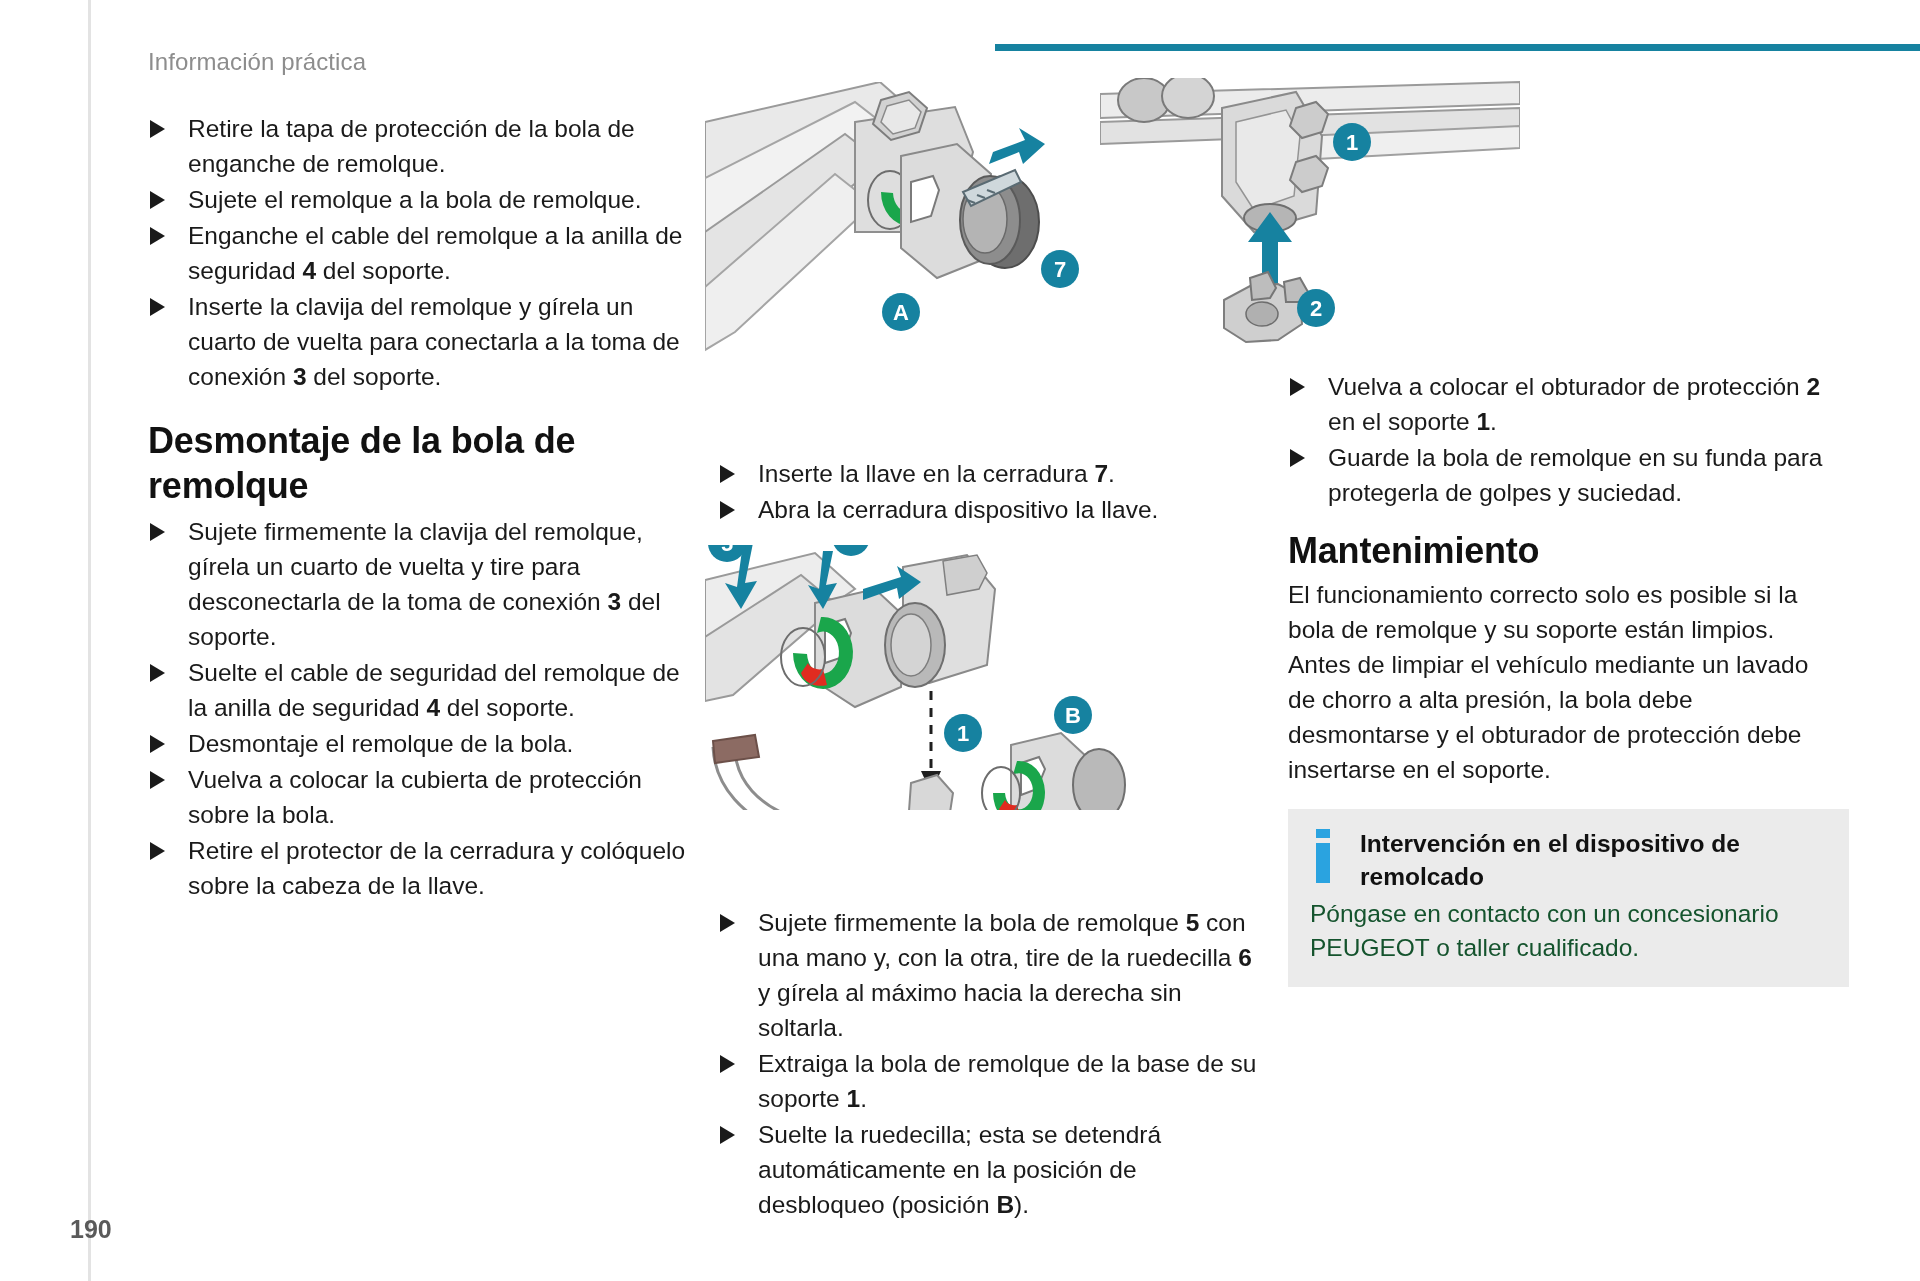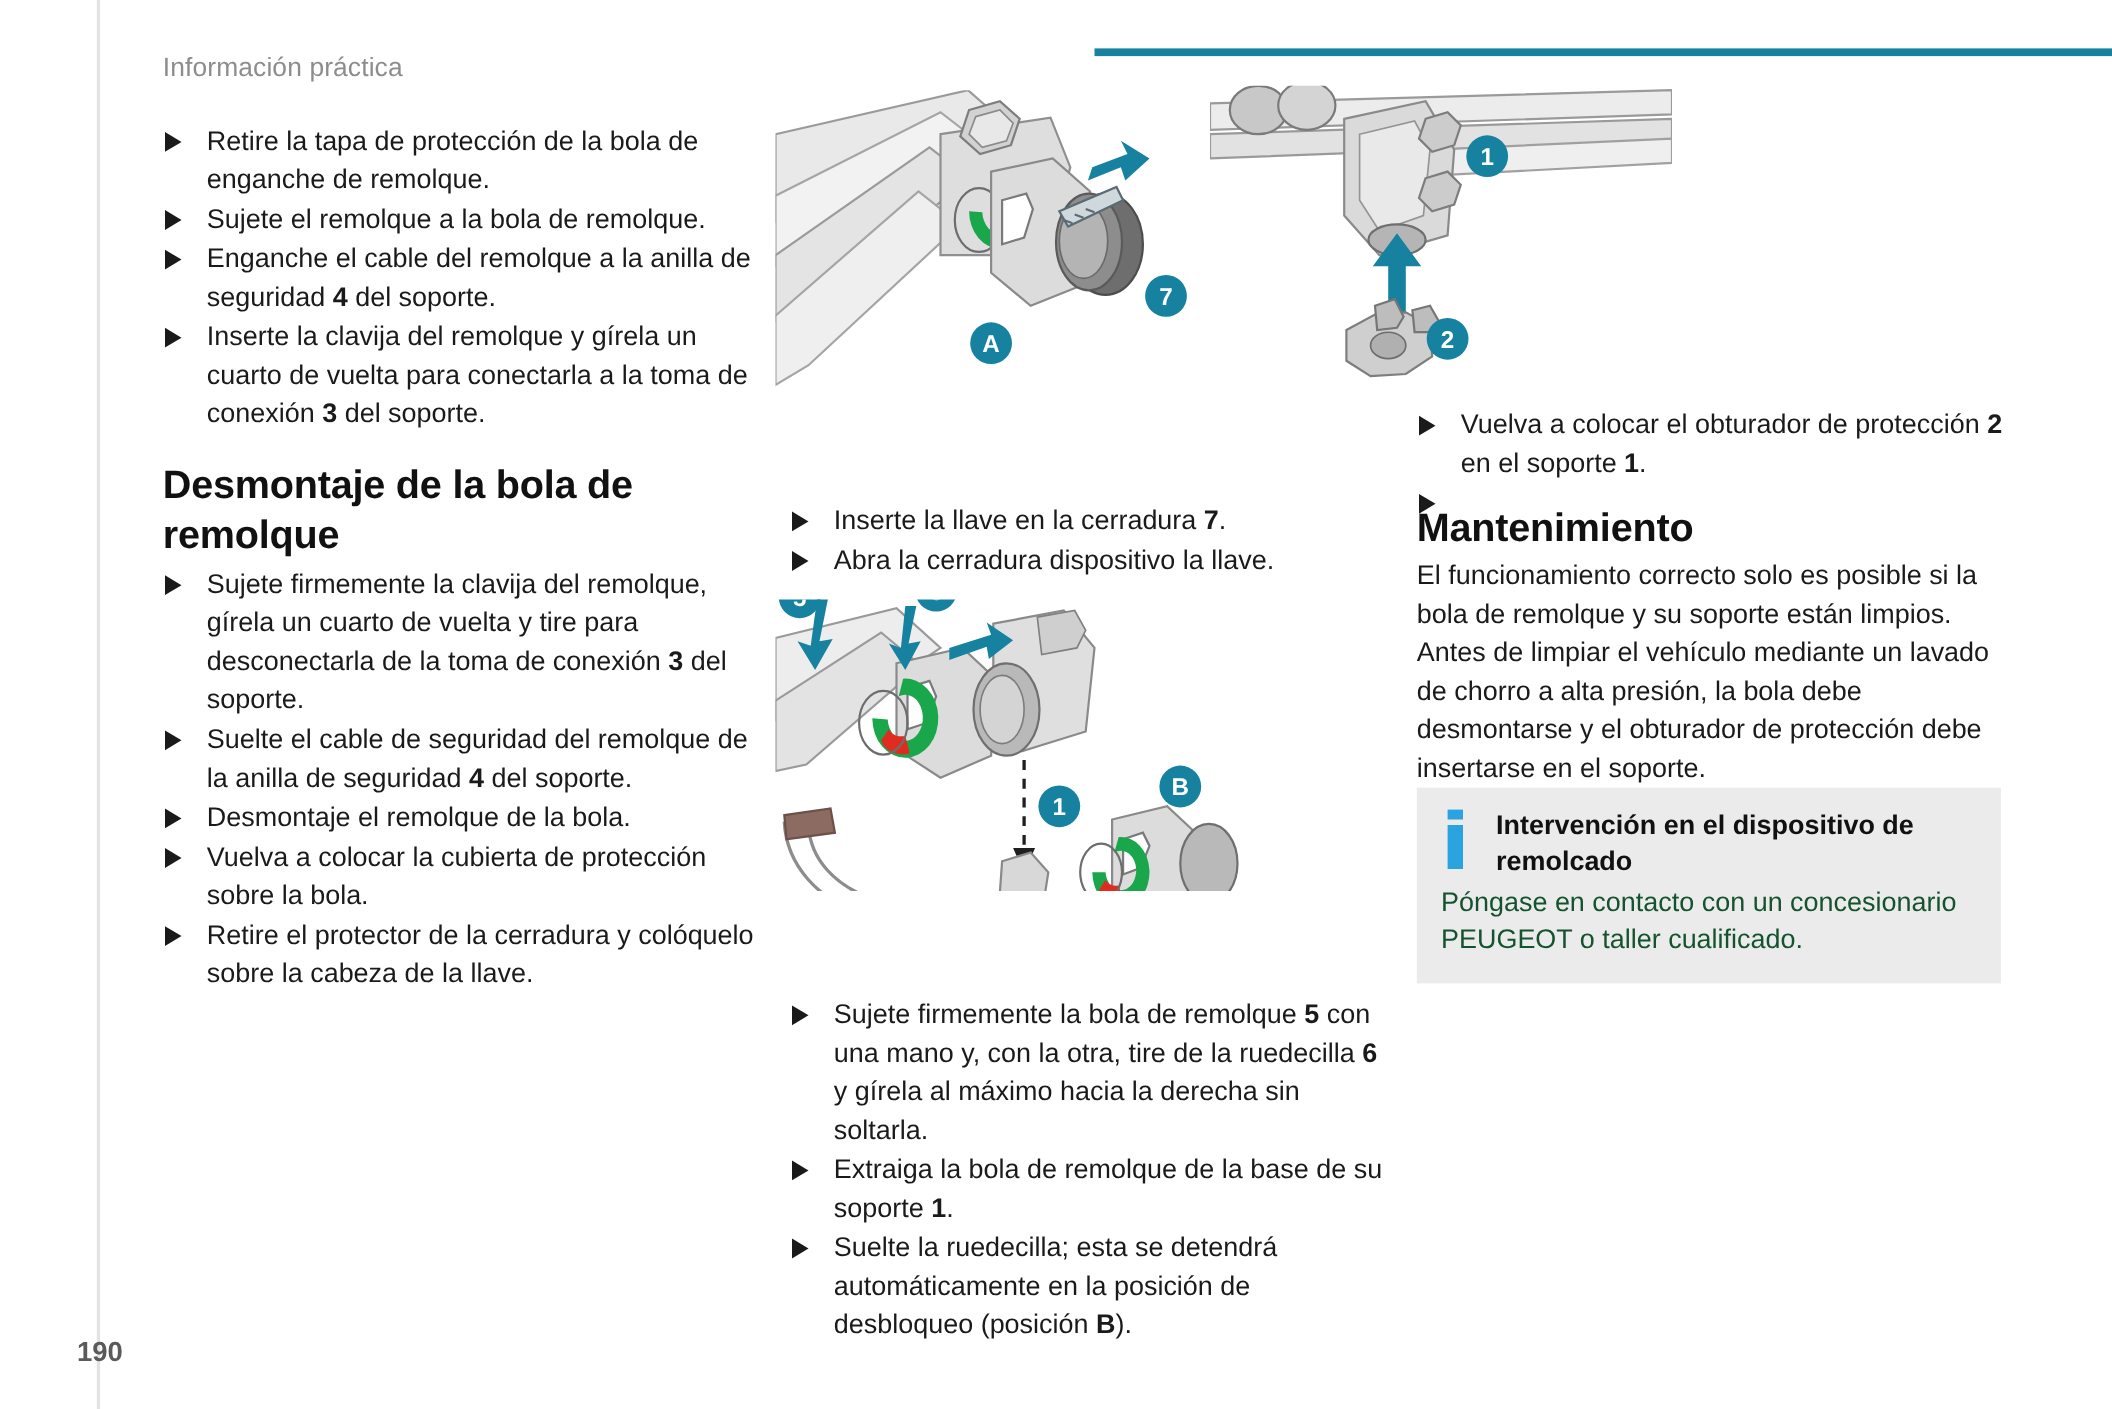--- a/index.html
+++ b/index.html
@@ -47,21 +47,22 @@
   h2.section{
     font-size:36px;line-height:45px;font-weight:bold;
     margin:24px 0 6px 0;color:#111;letter-spacing:-.2px;
   }
   h2.section.tight{margin-top:18px;margin-bottom:4px;}
   b{font-weight:bold;}
 
   
   .infobox{
     position:relative;background:#ebebeb;
-    padding:18px 8px 22px 22px;
+    padding:18px 38px 22px 22px;
+    margin-top:22px;
     width:calc(100% - 44px);
   }
   .infobox-head{
     display:flex;align-items:flex-start;gap:0;
   }
   .i-icon{
     width:30px;flex:0 0 30px;margin-right:20px;margin-top:2px;
     position:relative;height:58px;
   }
   .i-icon .dot{position:absolute;left:6px;top:0;width:14px;height:9px;background:#2aa3e0;}
@@ -284,20 +285,21 @@
     </svg>
   </div>
 
   <div class="col col-right" style="top:368px;">
     <div class="bullet">
       <span class="tri"></span>
       <span>Vuelva a colocar el obturador de protección <b>2</b> en el soporte <b>1</b>.</span>
     </div>
     <div class="bullet">
       <span class="tri"></span>
+      <span>Guarde la bola de remolque en su funda para protegerla de golpes y suciedad.</span>
     </div>
 
     <h2 class="section tight">Mantenimiento</h2>
 
     <p class="para">El funcionamiento correcto solo es posible si la bola de remolque y su soporte están limpios. Antes de limpiar el vehículo mediante un lavado de chorro a alta presión, la bola debe desmontarse y el obturador de protección debe insertarse en el soporte.</p>
 
     <div class="infobox">
       <div class="infobox-head">
         <span class="i-icon">
           <span class="dot"></span>

